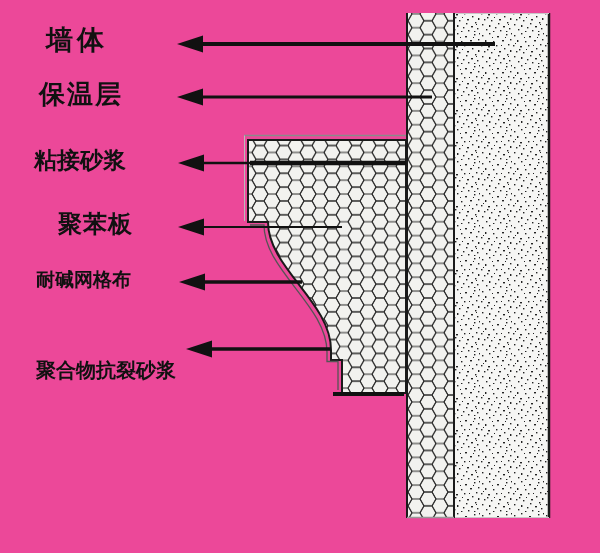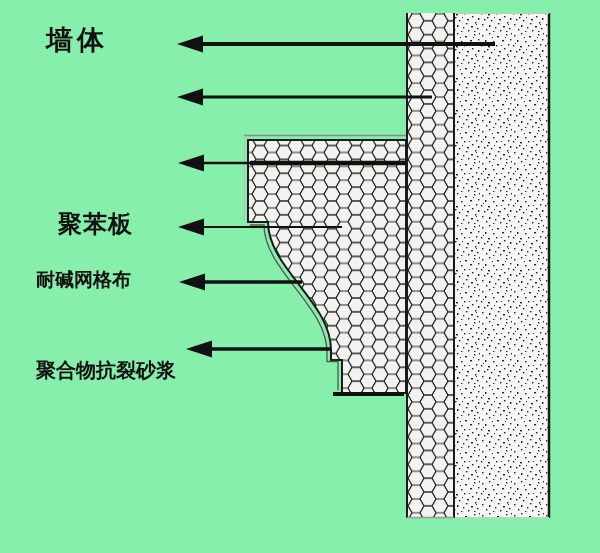--- a/index.html
+++ b/index.html
@@ -1,19 +1,19 @@
 <!DOCTYPE html>
 <html><head>
 <meta charset="utf-8">
 <style>
   html,body{margin:0;padding:0;background:#fff;}
   #stage{
     position:relative;
     width:600px;height:553px;
-    background:#86efac;
+    background:#ec4899;
     overflow:hidden;
     font-family:"Liberation Sans",sans-serif;
   }
   #drawing{position:absolute;left:0;top:0;}
   .label{
     position:absolute;
     color:#111;
     font-weight:bold;
     white-space:nowrap;
     line-height:1.1;
@@ -134,16 +134,18 @@
         <polygon points="179,282 205,273.5 205,290.5" stroke="none"></polygon>
       </g>
       <g>
         <line x1="209" y1="349" x2="331" y2="349" stroke-width="3.5"></line>
         <polygon points="186,349 212,340.5 212,357.5" stroke="none"></polygon>
       </g>
     </g>
   </svg>
 
   <div class="label" id="lbl-0">墙体</div>
+  <div class="label" id="lbl-1">保温层</div>
+  <div class="label" id="lbl-2">粘接砂浆</div>
   <div class="label" id="lbl-3">聚苯板</div>
   <div class="label" id="lbl-4">耐碱网格布</div>
   <div class="label" id="lbl-5">聚合物抗裂砂浆</div>
 </div>
 
 </body></html>

